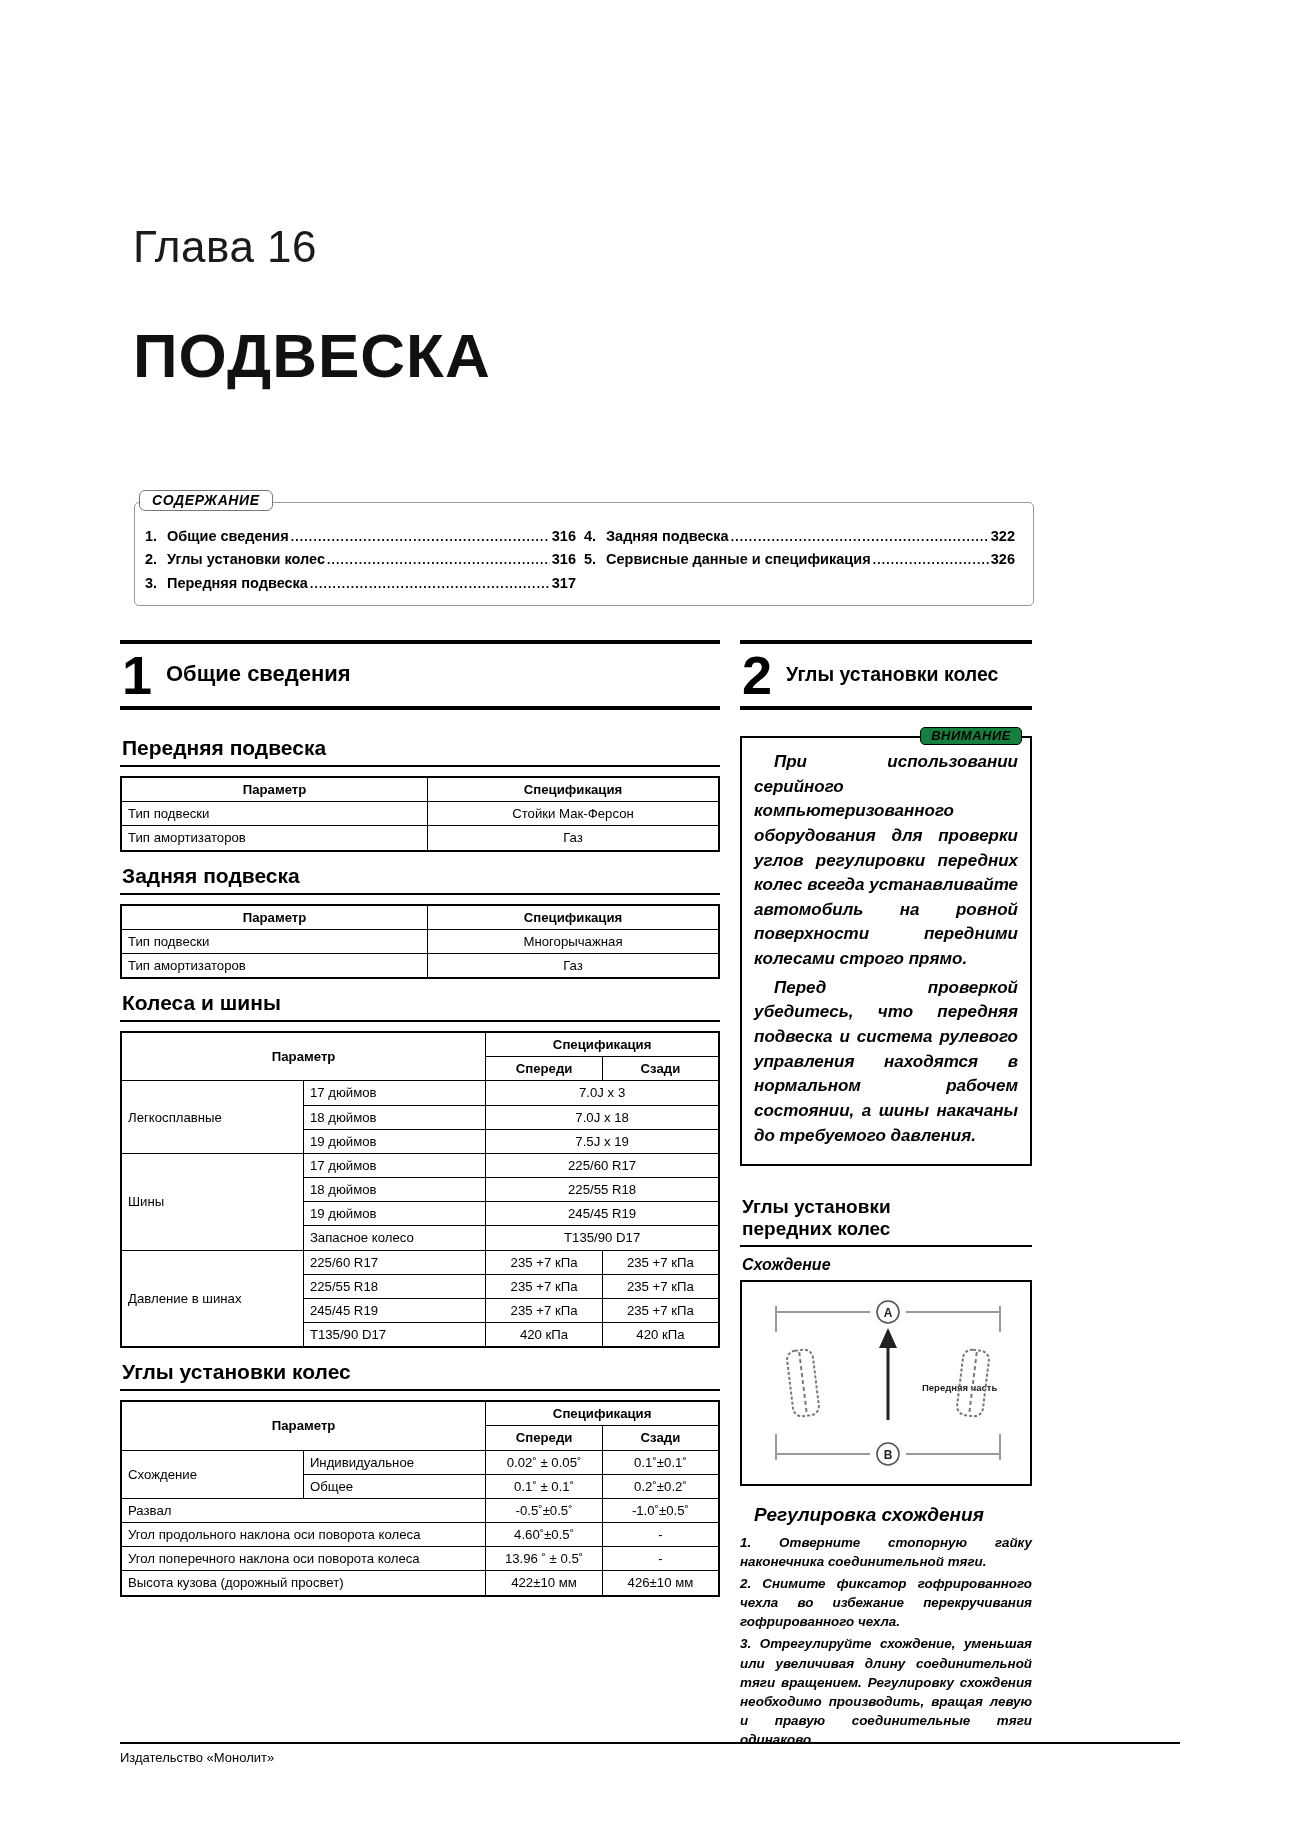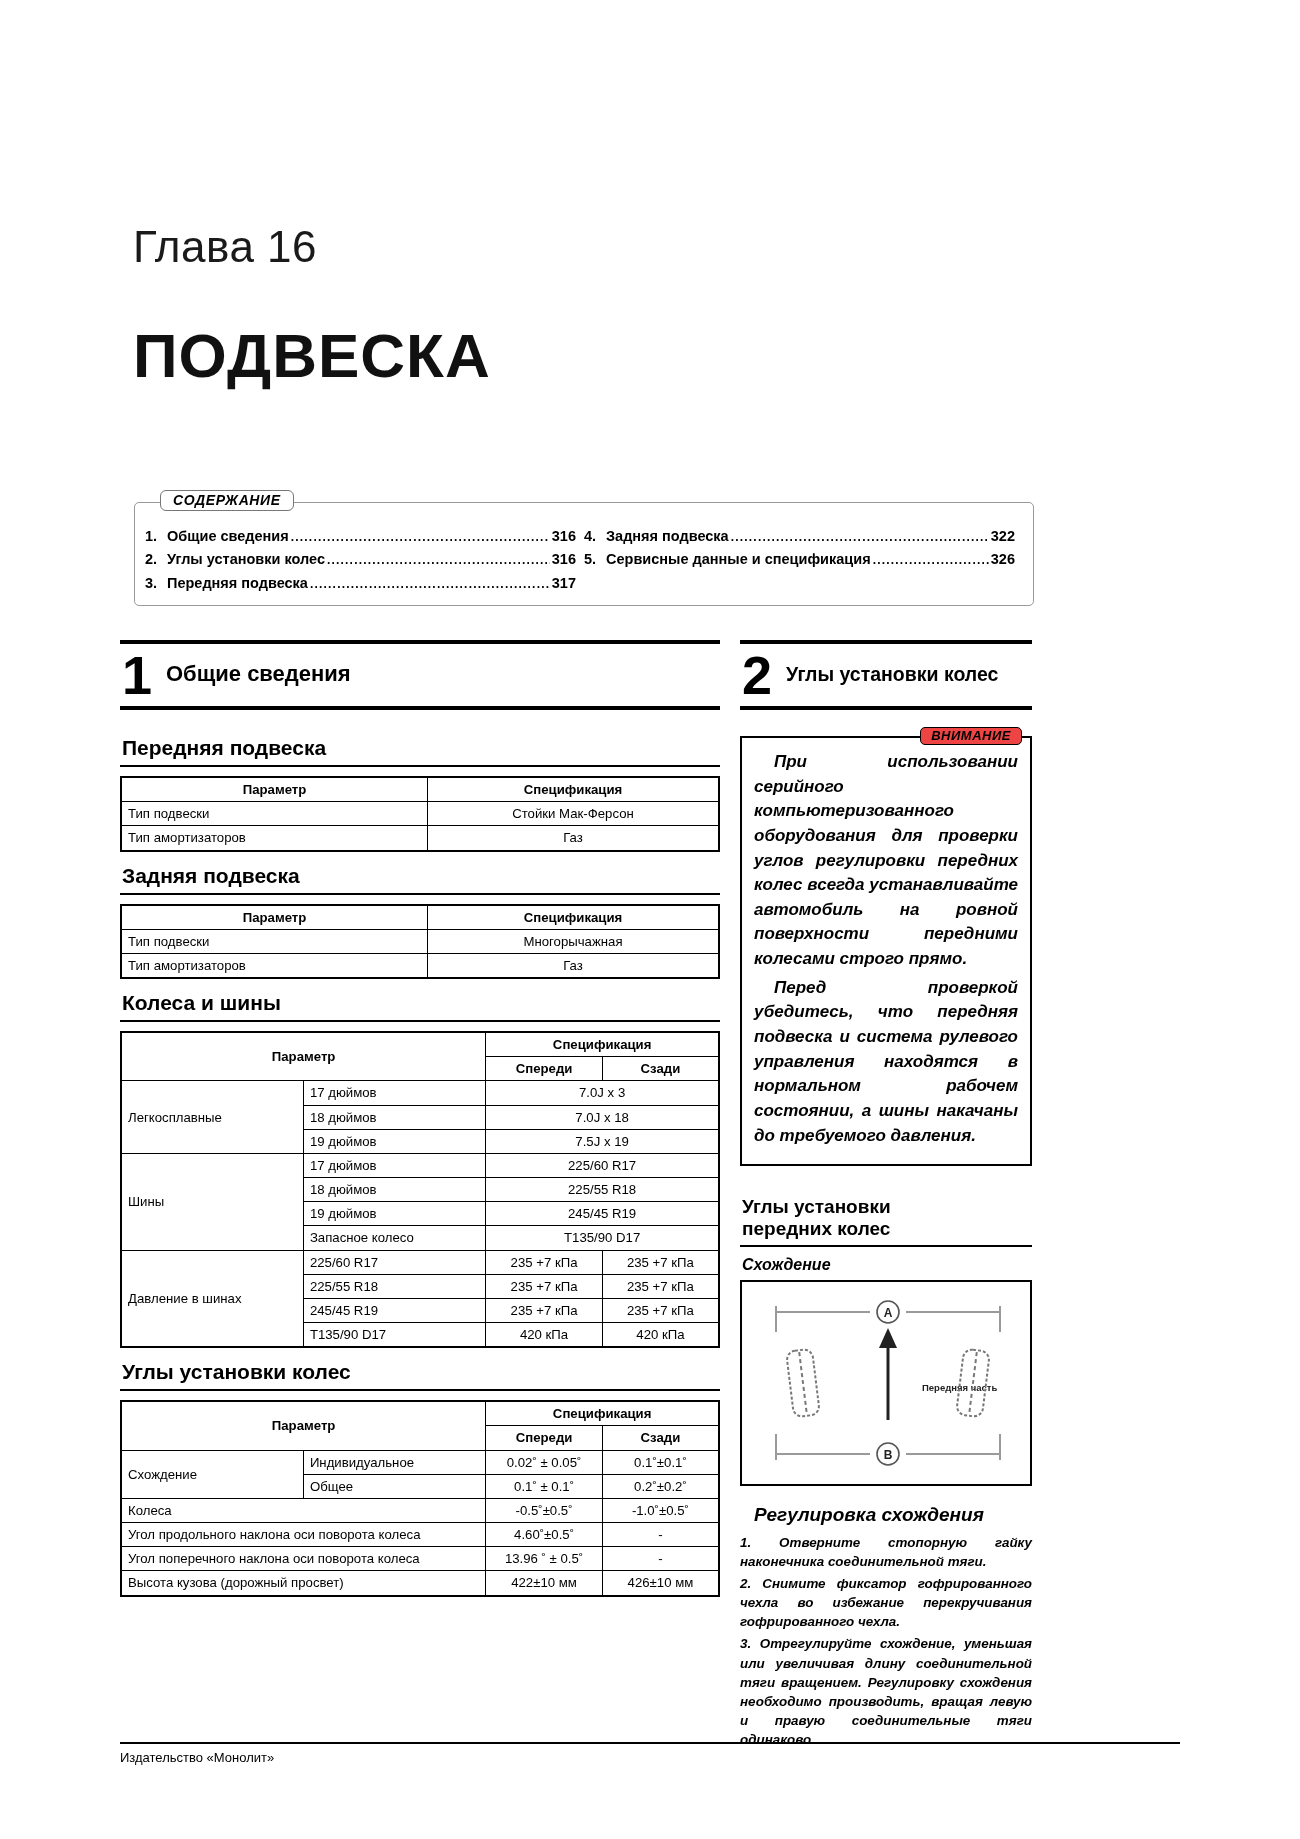--- a/index.html
+++ b/index.html
@@ -51,21 +51,21 @@
   }
   .toc-box {
     border: 1.5px solid #9a9a9a;
     border-radius: 5px;
     padding: 18px 10px 10px 10px;
     box-sizing: border-box;
     position: relative;
   }
   .toc-tab {
     position: absolute;
-    left: 25px;
+    left: 4px;
     top: -13px;
     background: #ffffff;
     border: 1.5px solid #777;
     border-radius: 6px;
     padding: 1px 12px 2px 12px;
     font-size: 14px;
     font-weight: bold;
     font-style: italic;
     letter-spacing: 0.6px;
   }
@@ -181,21 +181,21 @@
     border: 2.4px solid #000;
     padding: 12px 12px 12px 12px;
     position: relative;
     margin-bottom: 30px;
     margin-top: 6px;
   }
   .warn-tab {
     position: absolute;
     right: 8px;
     top: -11px;
-    background: #ef4444;
+    background: #15803d;
     border: 1.6px solid #000;
     border-radius: 5px;
     padding: 0px 10px 1px 10px;
     font-size: 13px;
     font-weight: bold;
     font-style: italic;
     letter-spacing: 0.5px;
   }
   .warn-p {
     font-size: 17px;
@@ -437,21 +437,21 @@
         <td class="l">Индивидуальное</td>
         <td class="c">0.02˚ ± 0.05˚</td>
         <td class="c">0.1˚±0.1˚</td>
       </tr>
       <tr>
         <td class="l">Общее</td>
         <td class="c">0.1˚ ± 0.1˚</td>
         <td class="c">0.2˚±0.2˚</td>
       </tr>
       <tr>
-        <td class="l" colspan="2">Колеса</td>
+        <td class="l" colspan="2">Развал</td>
         <td class="c">-0.5˚±0.5˚</td>
         <td class="c">-1.0˚±0.5˚</td>
       </tr>
       <tr>
         <td class="l" colspan="2">Угол продольного наклона оси поворота колеса</td>
         <td class="c">4.60˚±0.5˚</td>
         <td class="c">-</td>
       </tr>
       <tr>
         <td class="l" colspan="2">Угол поперечного наклона оси поворота колеса</td>

